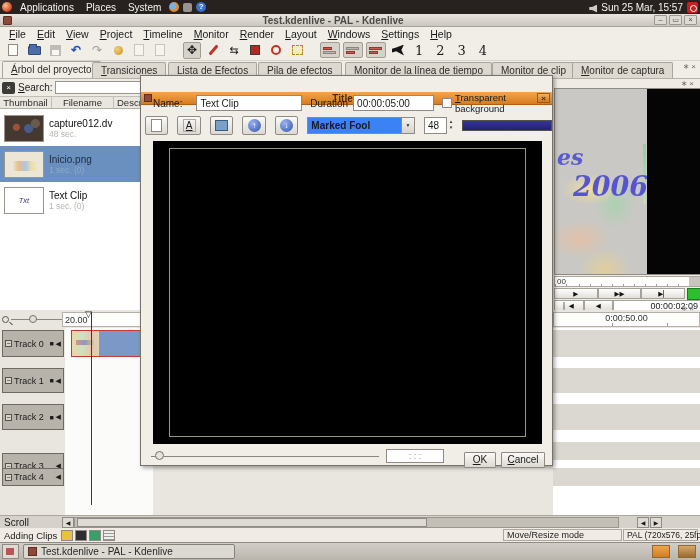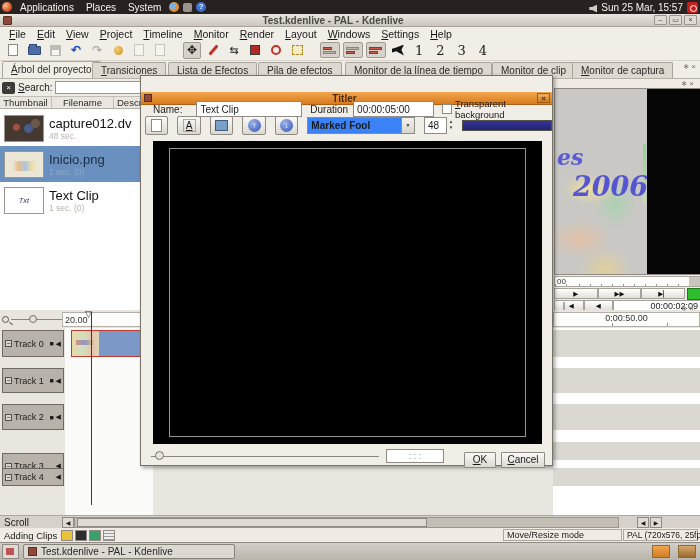--- a/index.html
+++ b/index.html
@@ -66,21 +66,21 @@
   .clear-btn { width:13px; height:12px; background:#3c3b38; border-radius:2px; color:#fff; font-size:8px; line-height:11px; text-align:center; }
   .search-input { flex:1; height:13px; background:#fff; border:1px solid #9a968e; }
   .cols { position:absolute; left:0; top:17px; width:150px; height:13px; background:#e9e6df; border-top:1px solid #c2beb6; border-bottom:1px solid #b3afa7; display:flex; font-size:9.5px; color:#2e2c29; }
   .col { padding:0 3px; border-right:1px solid #c2beb6; line-height:11px; white-space:nowrap; overflow:hidden;text-align:center; }
   .clip-row { position:absolute; left:0; width:150px; height:36px; display:flex; align-items:center; gap:5px; padding-left:4px; background:#fff; }
   .clip-row.sel { background:#6a90bf; }
   .thumb { width:40px; height:27px; border:1px solid #9a968e; flex:none; }
   .th-dv { background:#443830; background-image:radial-gradient(circle at 30% 45%, #a05040 0 3px, transparent 4px), radial-gradient(circle at 62% 50%, #4a5a8a 0 4px, transparent 5px), radial-gradient(circle at 80% 30%, #6a5a48 0 4px, transparent 5px); }
   .th-img { background:#ece6d6; background-image:linear-gradient(90deg, transparent 20%, rgba(230,180,120,.8) 35%, rgba(160,190,230,.8) 55%, rgba(240,220,140,.7) 70%, transparent 85%); background-size:100% 10px; background-position:0 9px; background-repeat:no-repeat; }
   .th-txt { background:#fff; color:#35356e; font-size:7.5px; display:flex; align-items:center; justify-content:center; font-style:italic; }
-  .clip-meta .nm { font-size:13px; color:#111; }
+  .clip-meta .nm { font-size:10px; color:#111; }
   .clip-row.sel .clip-meta .nm { color:#1c2b3d; }
   .clip-meta .inf { font-size:8.5px; color:#b9b5ad; }
   .clip-row.sel .clip-meta .inf { color:#8fa9c6; }
 
   
   .timeline { left:0; top:310px; width:700px; height:205px; background:#e9e6e0; }
   .zoomrow { position:absolute; left:0; top:2px; width:62px; height:14px; display:flex; align-items:center; gap:2px; padding-left:2px; }
   .mag { width:7px; height:7px; border:1px solid #555; border-radius:50%; position:relative; }
   .mag::after { content:""; position:absolute; left:6px; top:6px; width:4px; height:1px; background:#555; transform:rotate(40deg); }
   .zslider { flex:1; height:1px; background:#8a867e; position:relative; }
@@ -145,21 +145,21 @@
   .tray { position:absolute; right:4px; top:545px; display:flex; gap:8px; }
   .tray-ic { width:18px; height:13px; border:1px solid #8f6a30; background:linear-gradient(#f0a44c,#d07e22); }
   .tray-ic.b { background:linear-gradient(#d8a86a,#9a6a32); }
 
   
   .dialog { left:140px; top:75px; width:413px; height:391px; background:#f1eee8; border:1px solid #77736b; box-shadow:2px 2px 4px rgba(0,0,0,.35); z-index:60; }
   .dlg-title { position:absolute; left:0; top:16px; width:411px; height:13px; background:linear-gradient(#f2a54e,#d87c1d); border-bottom:1px solid #b06016; display:flex; align-items:center; }
   .dlg-icon { width:8px; height:8px; margin-left:3px; background:#8d4a3a; border:1px solid #5c2f24; }
   .dlg-ttl { flex:1; text-align:center; font-size:10px; font-weight:bold; color:#4d2a07; }
   .dlg-close { width:13px; height:10px; margin-right:2px; background:linear-gradient(#f0b063,#d07c20); border:1px solid #9c5a14; color:#4d2a07; font-size:8px; line-height:9px; text-align:center; font-weight:bold; }
-  .dlg-row1 { position:absolute; left:0; top:24px; width:411px; height:18px; display:flex; align-items:center; font-size:10px; }
+  .dlg-row1 { position:absolute; left:0; top:18px; width:411px; height:18px; display:flex; align-items:center; font-size:10px; }
   .fld { height:16px; background:#fff; border:1px solid #8f8b84; font-size:10px; padding:1px 3px; line-height:13px; }
   .chk { width:10px; height:10px; background:#fff; border:1px solid #8f8b84; }
   .dlg-row2 { position:absolute; left:0; top:38px; width:411px; height:22px; display:flex; align-items:center; gap:9px; padding-left:4px; }
   .dbtn { width:25px; height:19px; background:linear-gradient(#fbfaf8,#dcd8d1); border:1px solid #8f8b84; border-radius:2px; display:flex; align-items:center; justify-content:center; }
   .di-page { width:11px; height:13px; background:#fff; border:1px solid #888; }
   .di-A { font-size:10px; border:1px solid #aaa; padding:0 2px; line-height:11px; }
   .di-rect { width:13px; height:11px; background:#7ba0c8; border:1px solid #3d5a80; }
   .di-ball { width:13px; height:13px; border-radius:50%; background:radial-gradient(circle at 35% 30%, #9ab4ee, #3050b0); color:#fff; font-size:8px; line-height:13px; text-align:center; }
   .fcombo { width:115px; height:17px; background:#3b82f6; border:1px solid #8f8b84; font-size:10px; line-height:15px; padding-left:3px; position:relative;font-weight:bold; }
   .fcombo .arr { position:absolute; right:0; top:0; width:13px; height:15px; background:linear-gradient(#f4f2ee,#d8d4cc); border-left:1px solid #8f8b84; font-size:5px; text-align:center; line-height:15px; color:#333; }

